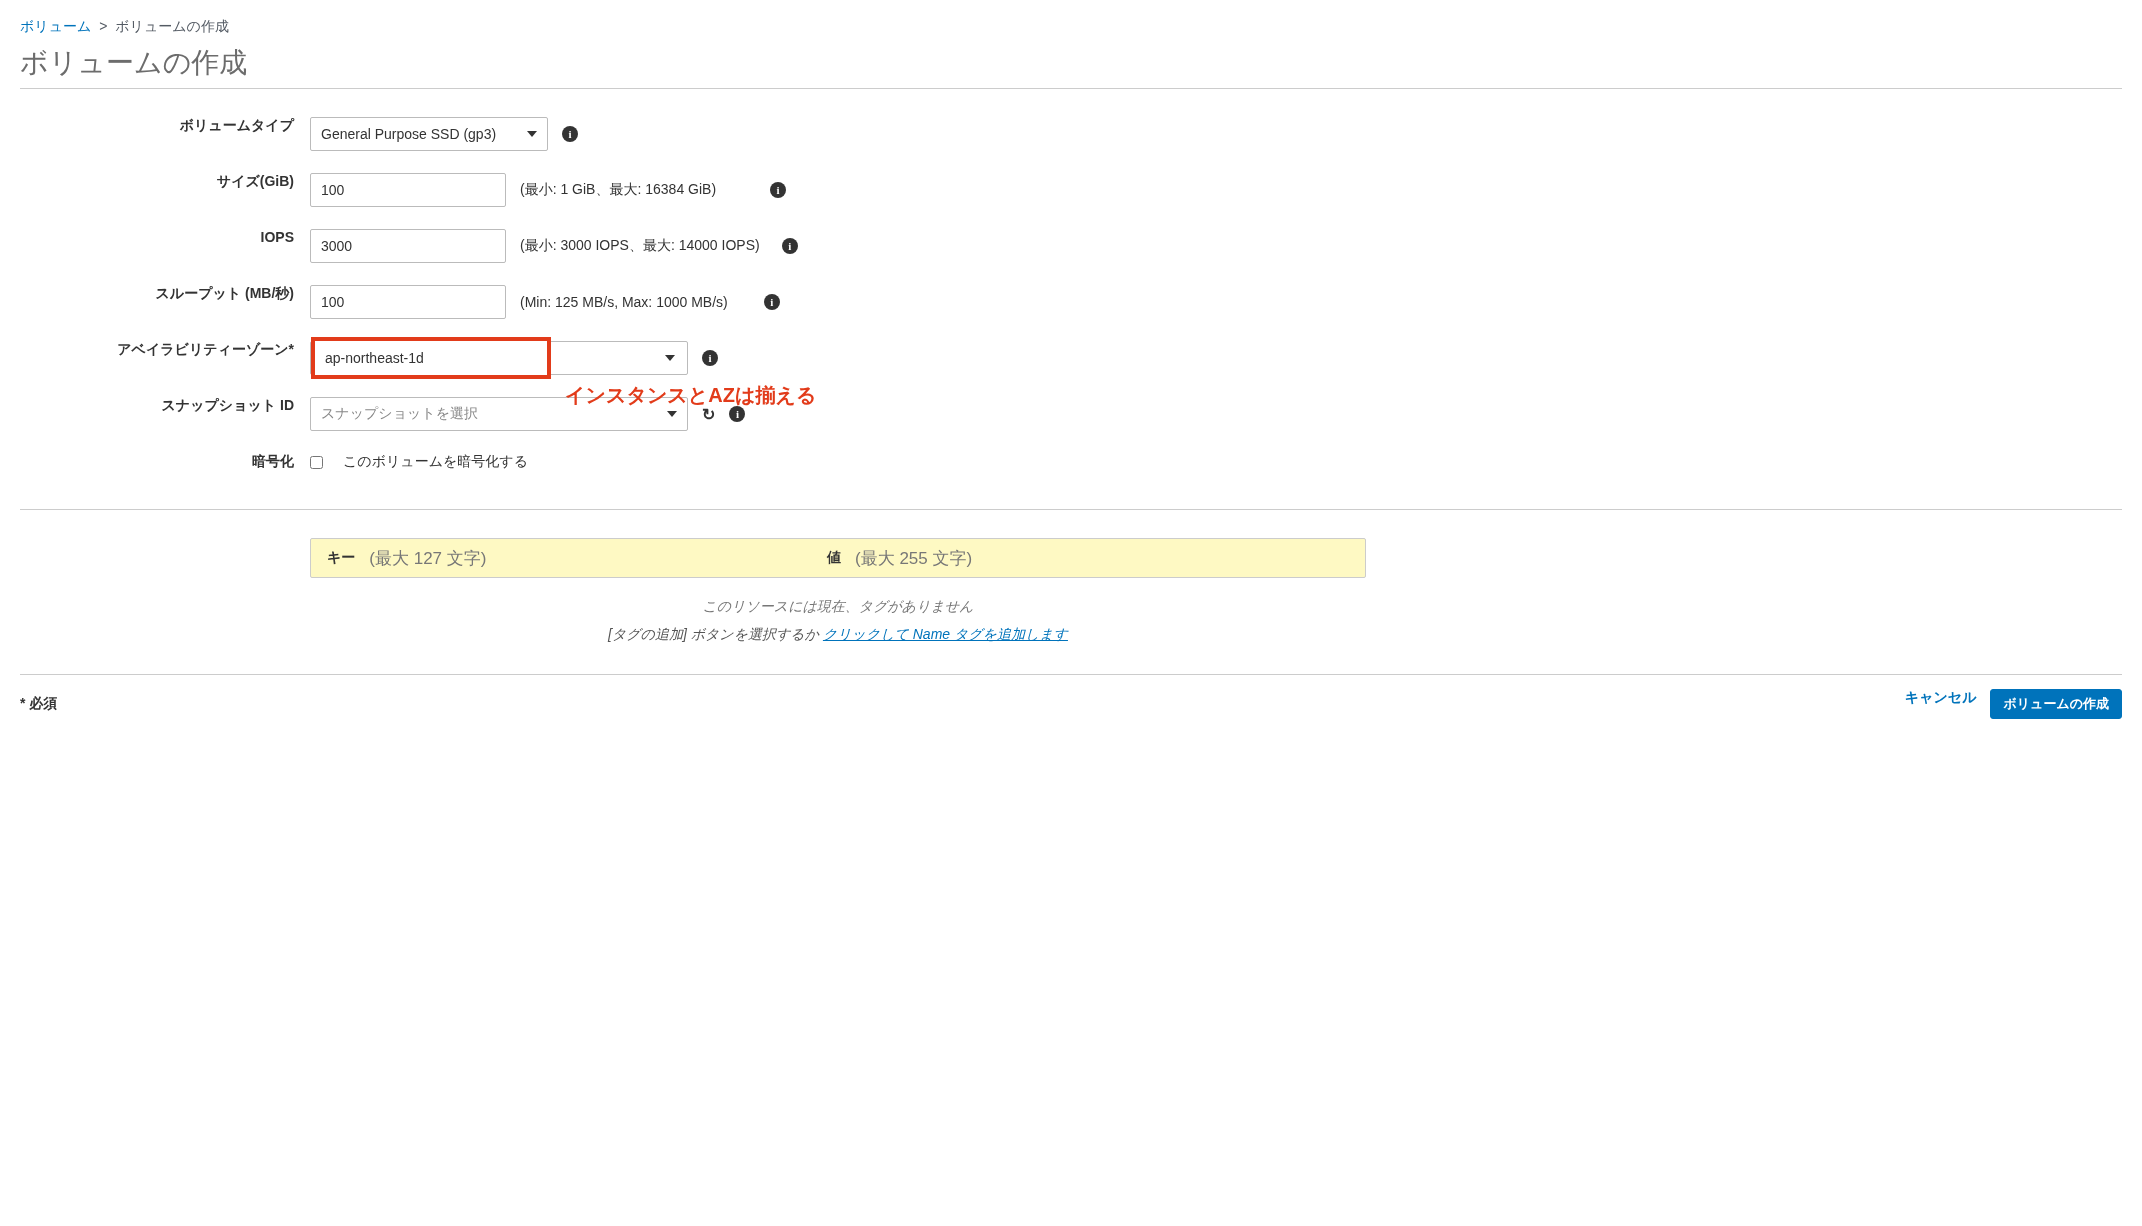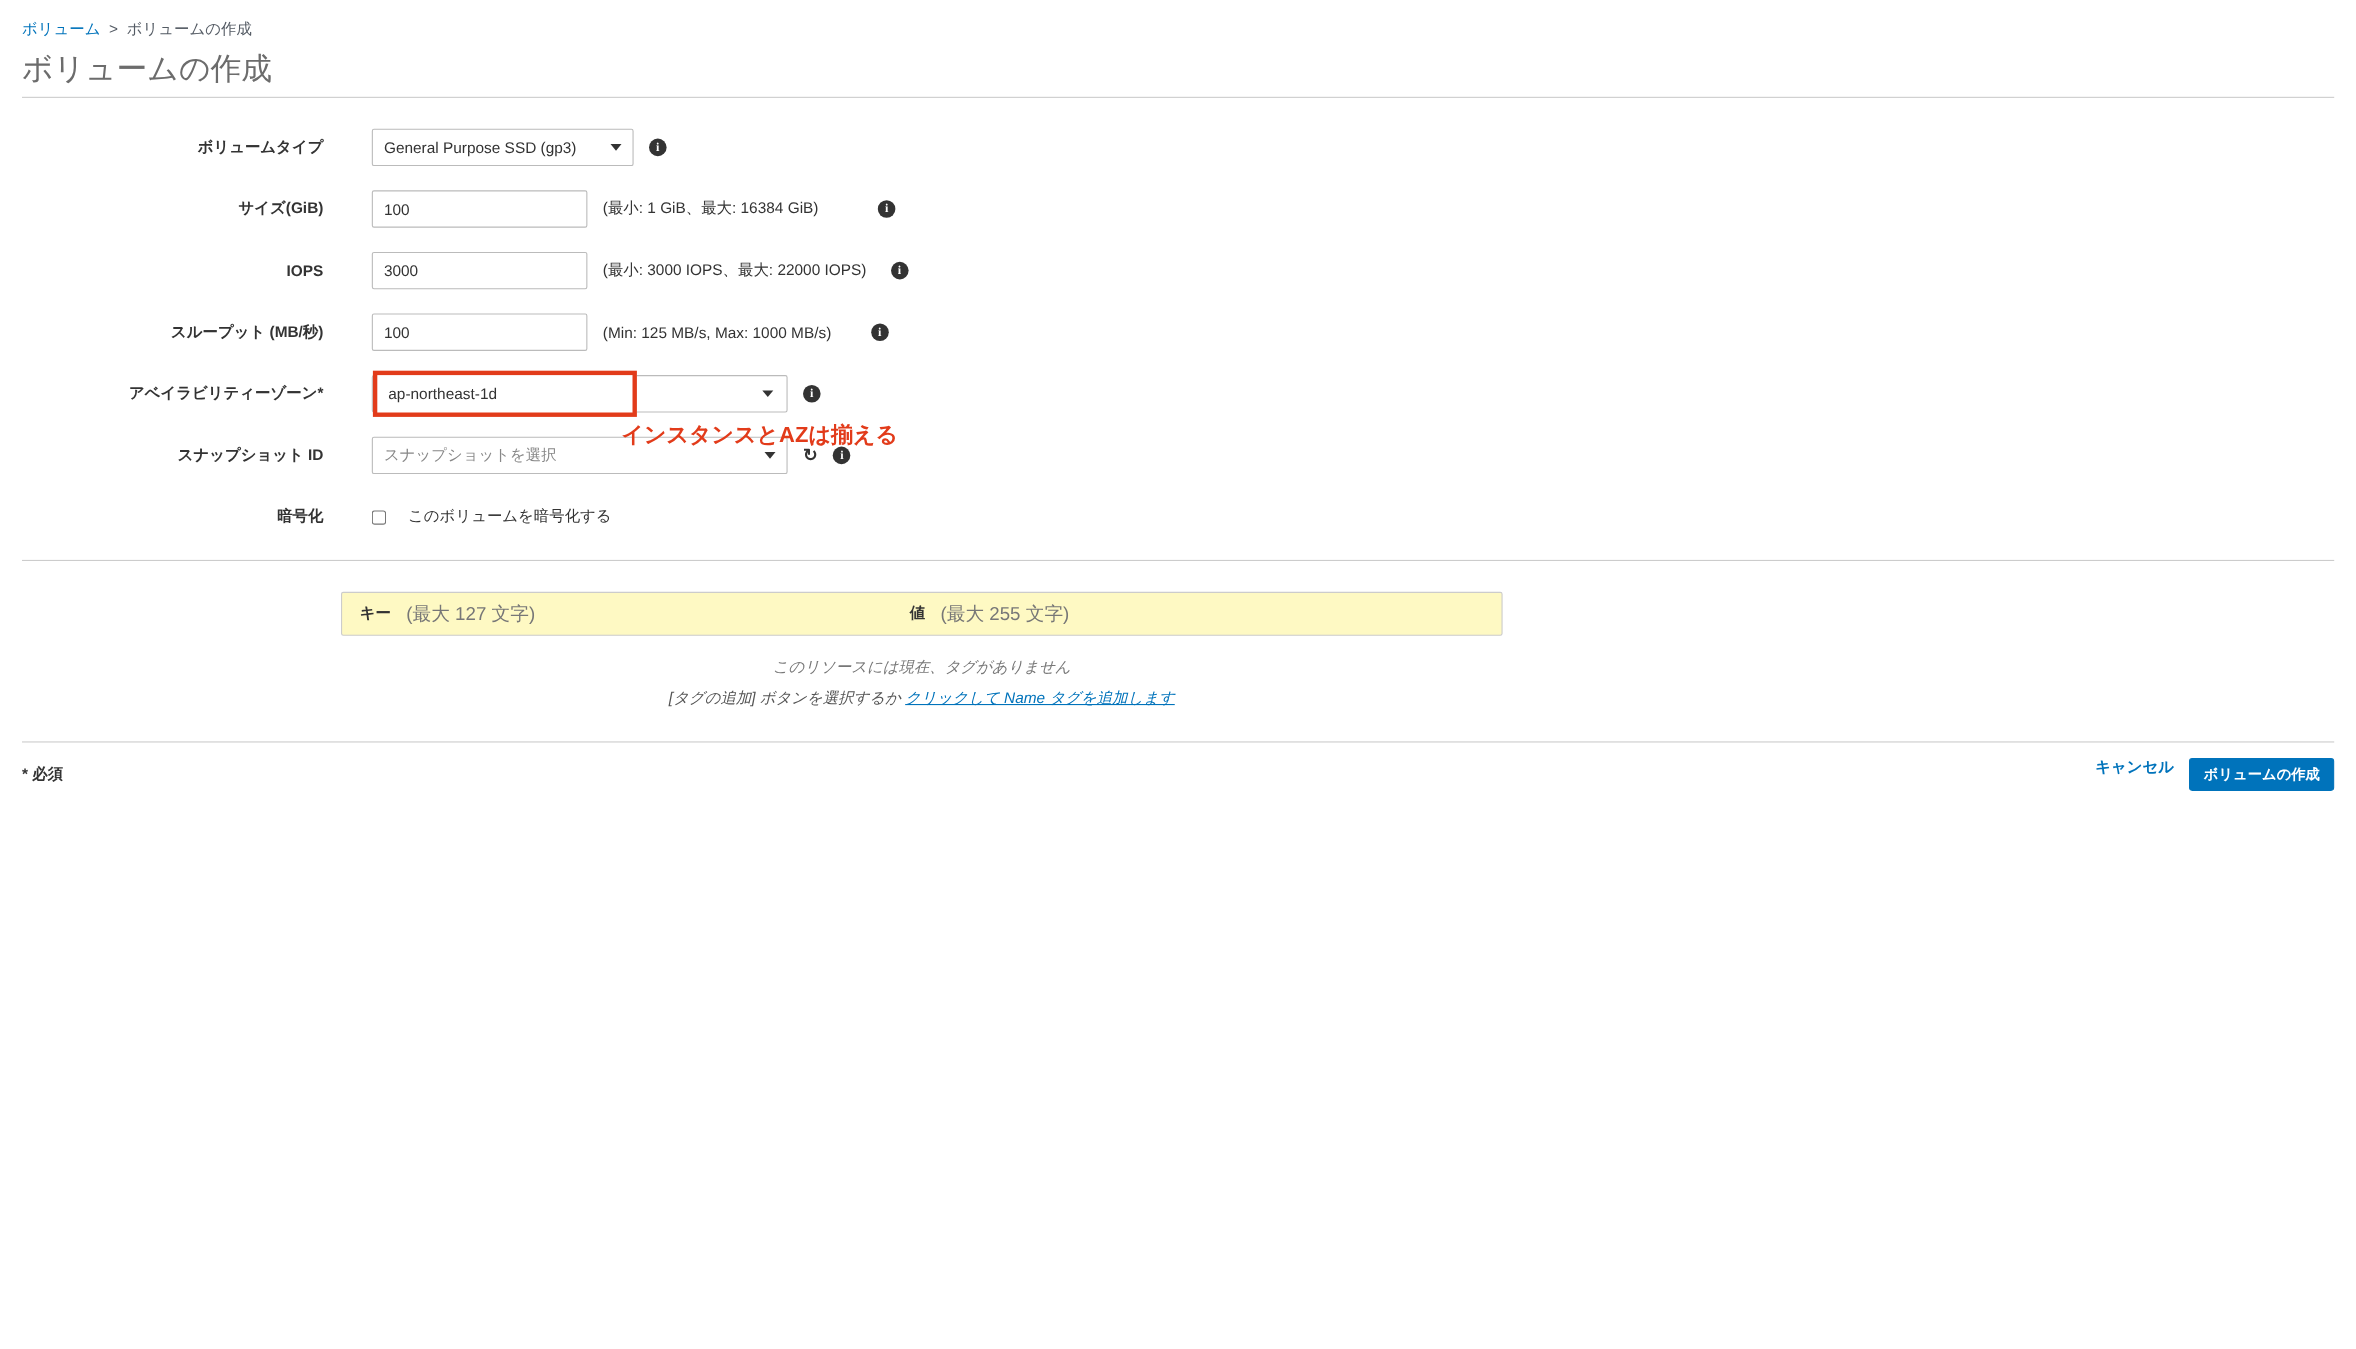--- a/index.html
+++ b/index.html
@@ -18,24 +18,23 @@
     font-size: 28px;
     font-weight: normal;
     color: #6c6c6c;
     border-bottom: 1px solid #ccc;
     padding-bottom: 6px;
     margin-bottom: 28px;
   }
   .form-area { position: relative; }
   .form-row {
     display: flex;
-    align-items: center;
+    align-items: flex-start;
     margin-bottom: 22px;
     min-height: 34px;
-    gap: 28px;
   }
   .label {
     width: 290px;
     text-align: right;
     padding-right: 16px;
     font-weight: bold;
     font-size: 14px;
     color: #333;
   }
   .control {
@@ -184,21 +183,21 @@
       <span class="info-icon" style="margin-left:40px;"></span>
     </div>
   </div>
 
   <div class="form-row">
     <div class="label">IOPS</div>
     <div class="control">
       <div class="input-box w190">
           <span>3000</span>
         </div>
-      <span class="hint">(最小: 3000 IOPS、最大: 22000 IOPS)</span>
+      <span class="hint">(最小: 3000 IOPS、最大: 14000 IOPS)</span>
       <span class="info-icon" style="margin-left:8px;"></span>
     </div>
   </div>
 
   <div class="form-row">
     <div class="label">スループット (MB/秒)</div>
     <div class="control">
       <div class="input-box w190">
           <span>100</span>
         </div>

